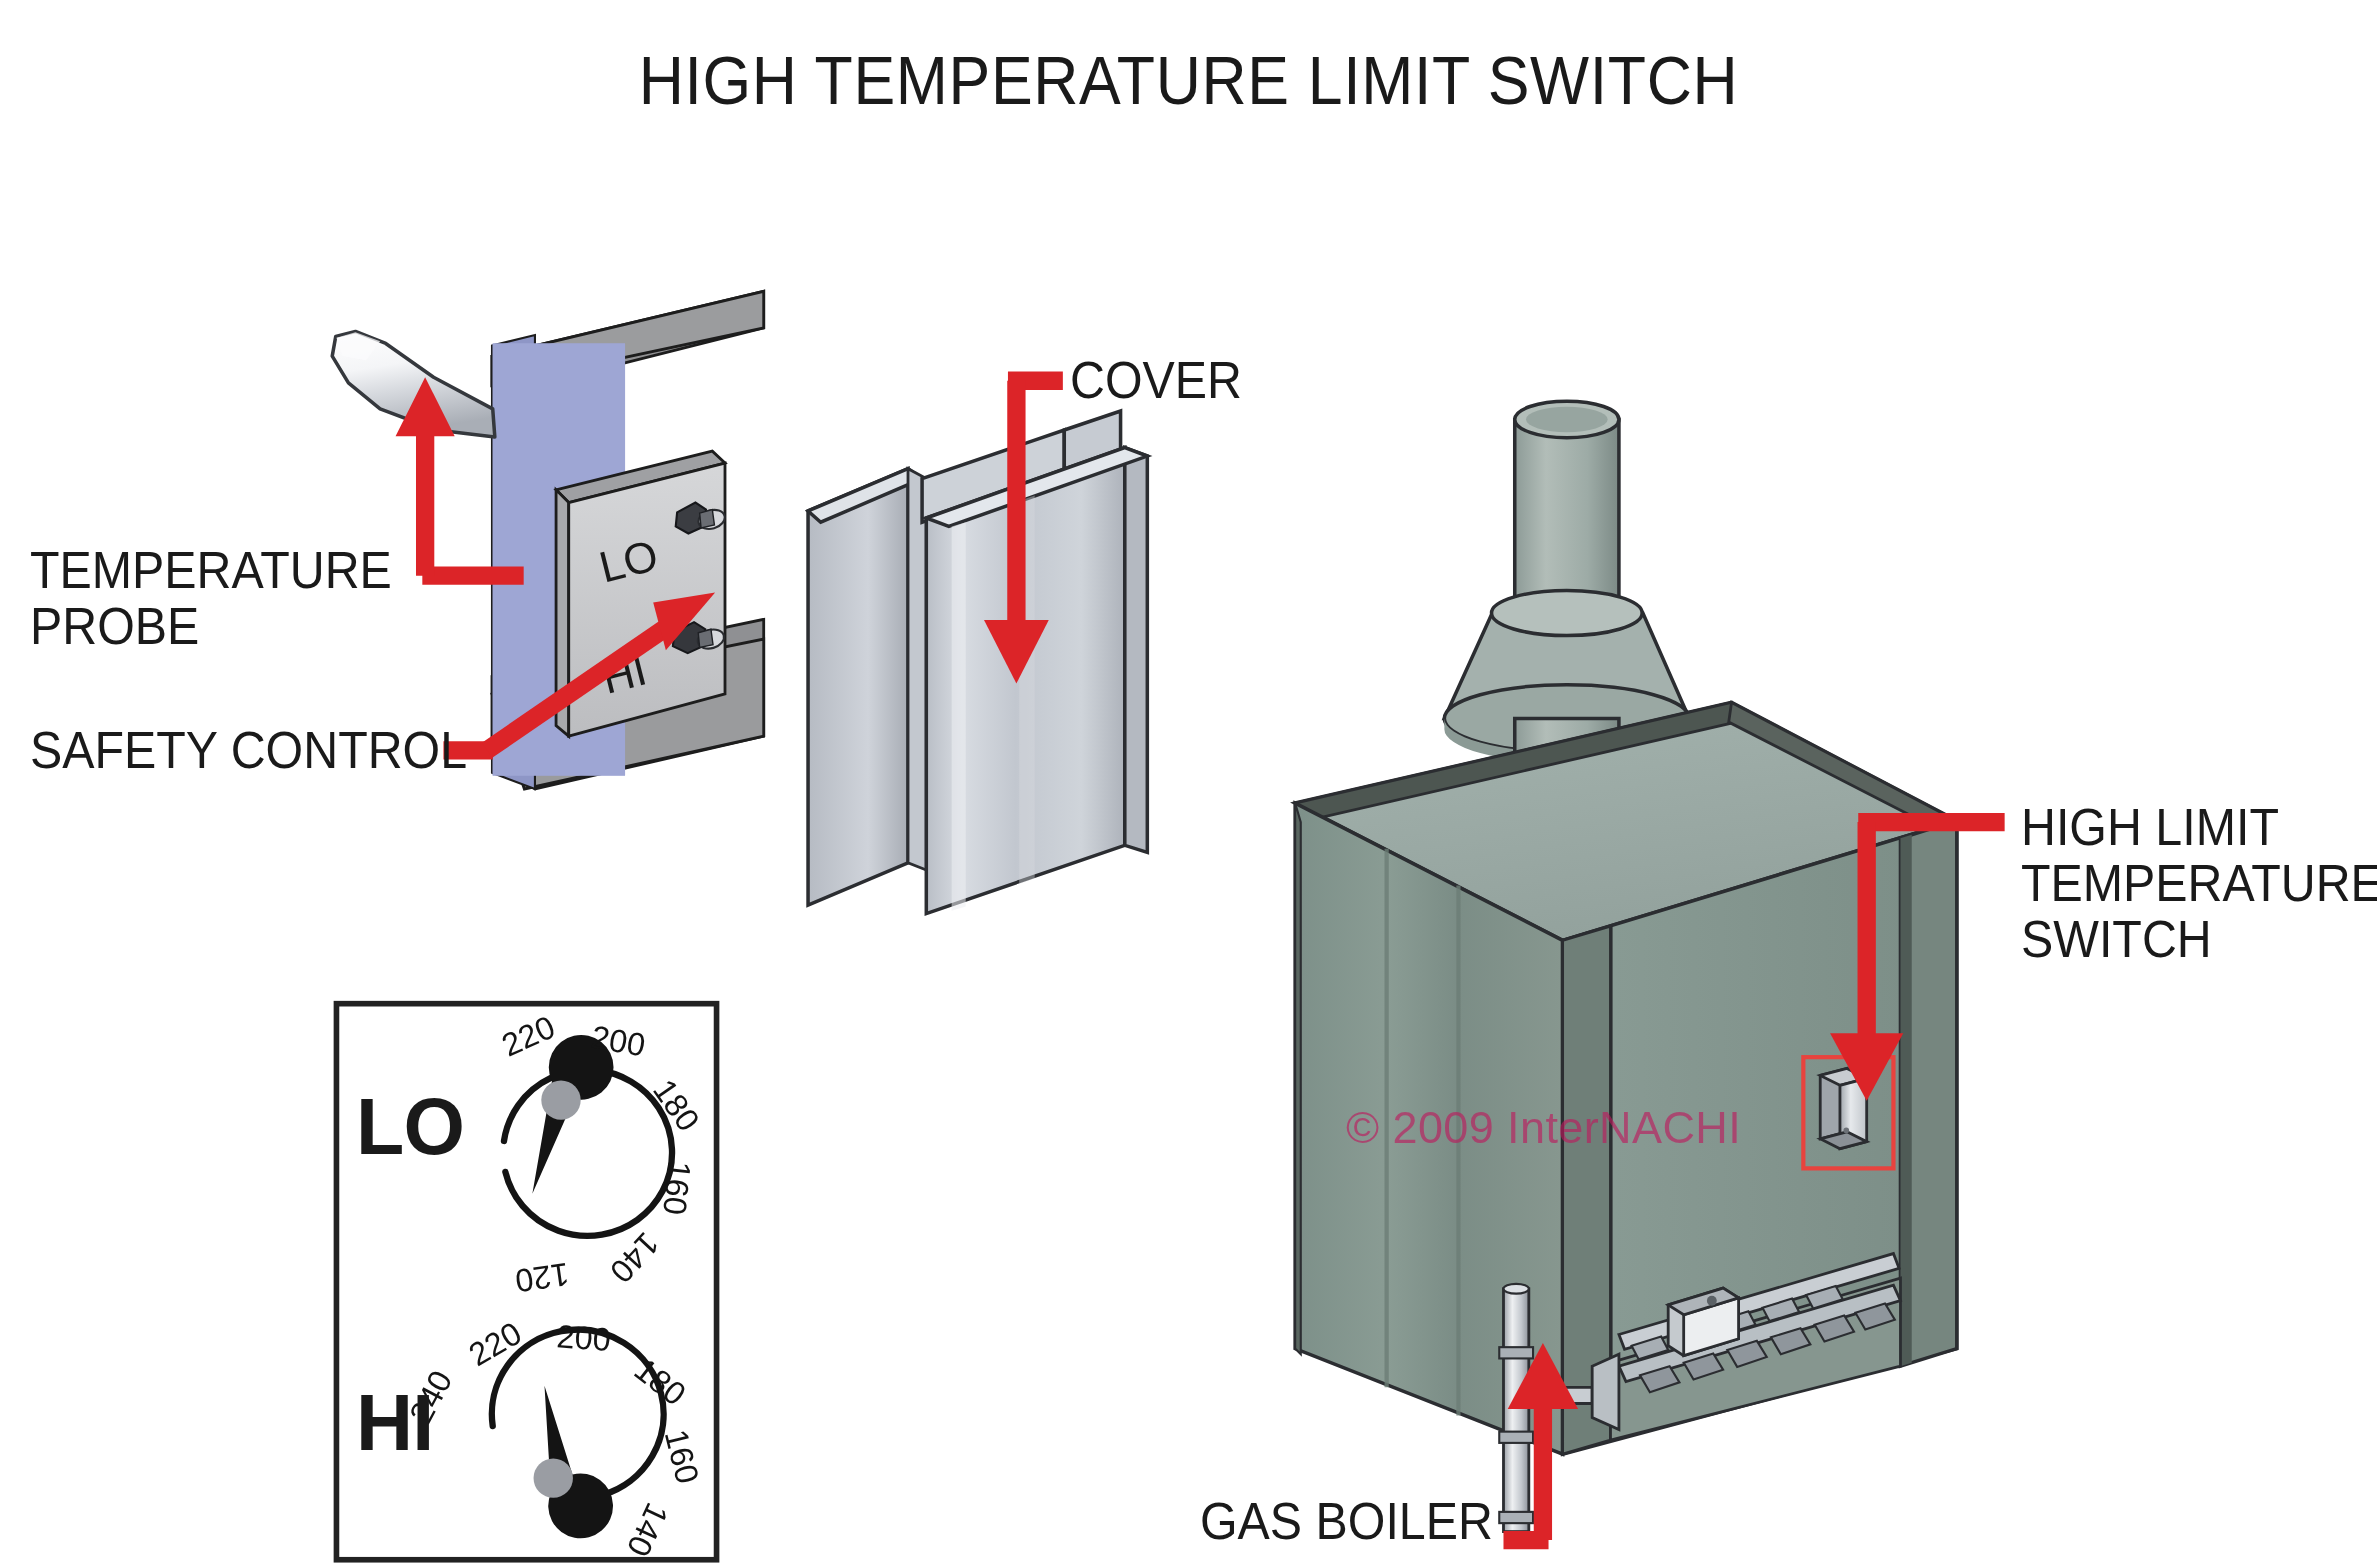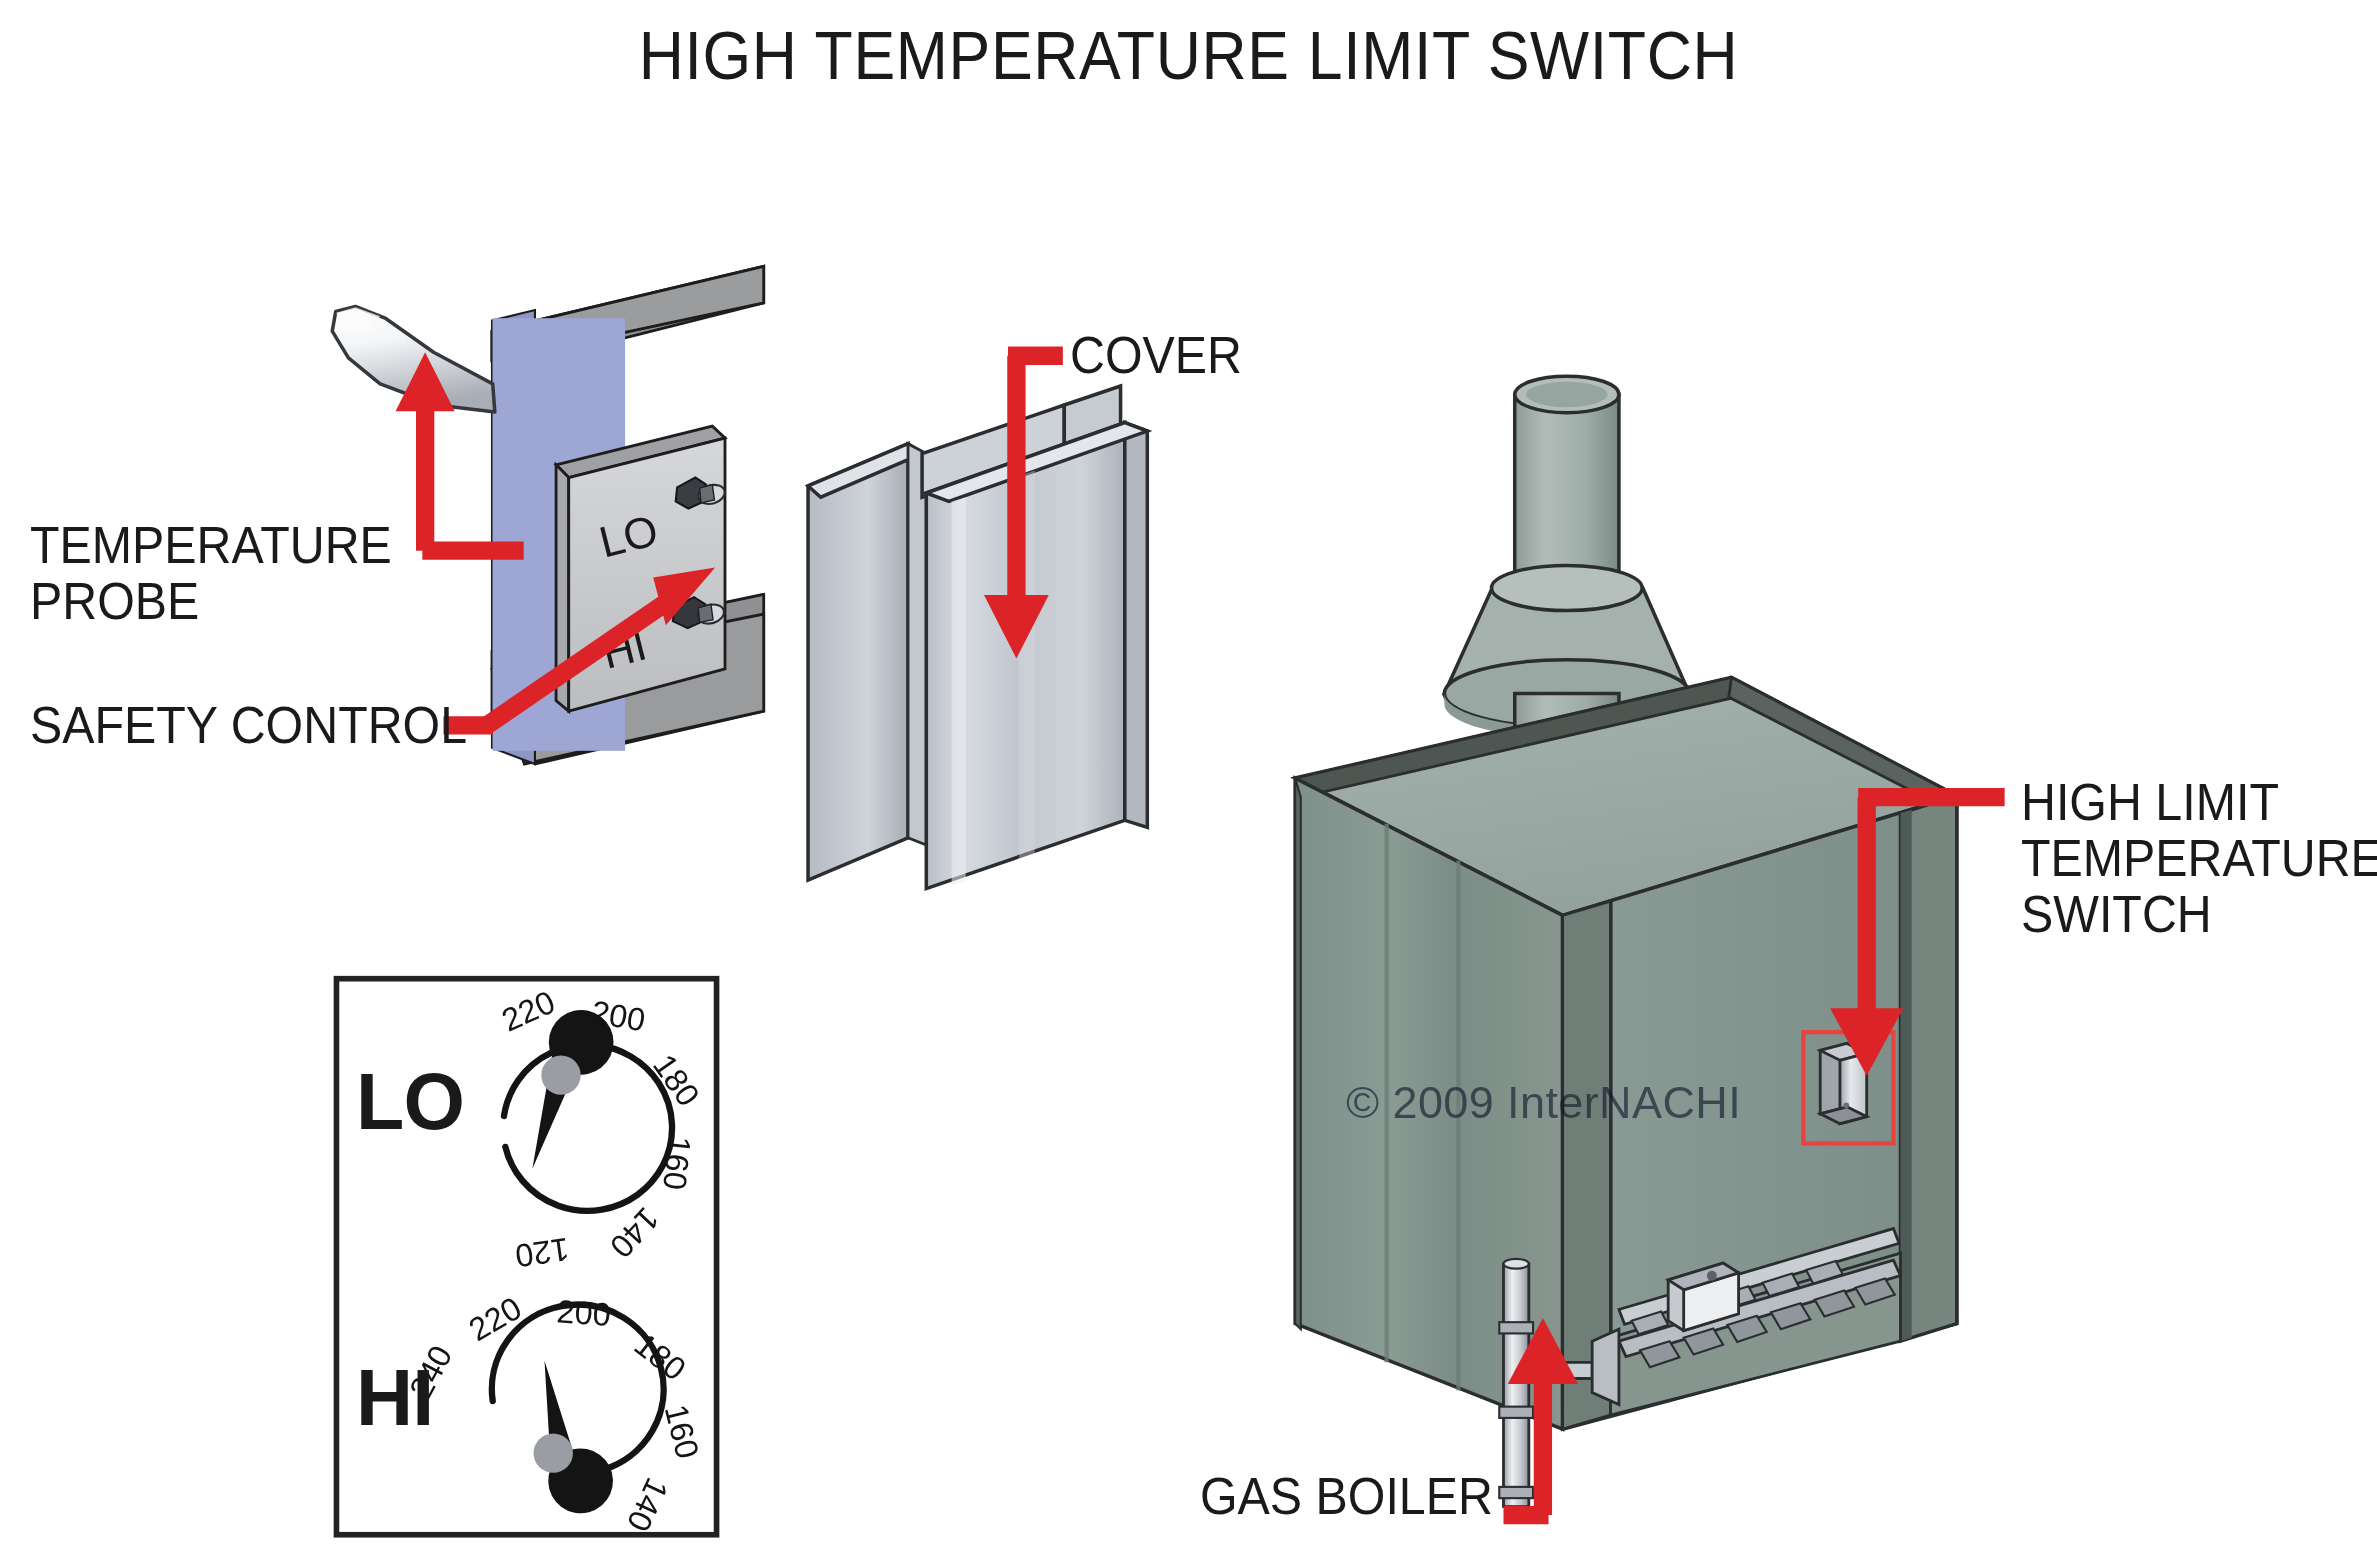--- a/index.html
+++ b/index.html
@@ -2,21 +2,21 @@
 <html style="font-size:11.3px"><head>
 <meta charset="utf-8">
 <title>High Temperature Limit Switch</title>
 <style>
   html,body{margin:0;padding:0;background:#ffffff;}
   body{
     width:2377px;height:1566px;position:relative;overflow:hidden;
     font-family:"Liberation Sans","DejaVu Sans",sans-serif;
     background:#ffffff;
   }
-  .stage{position:absolute;inset:0;}
+  .stage{position:absolute;inset:0;margin-top:25px;}
   svg.scene{position:absolute;left:0;top:0;width:2377px;height:1566px;display:block;}
 
   
   .title{
     position:absolute;left:0;top:15.5px;width:2377px;text-align:center;
     font-size:68px;letter-spacing:0.7px;color:#1a1a1a;
     font-family:"Liberation Sans Narrow","Liberation Sans","DejaVu Sans",sans-serif;
     transform:scaleX(.92);transform-origin:center top;
     white-space:nowrap;
   }
@@ -37,21 +37,21 @@
   
   .dial-word{
     position:absolute;color:#1a1a1a;font-size:79px;font-weight:700;
     font-family:"Liberation Sans","DejaVu Sans",sans-serif;letter-spacing:-0.7px;
   }
   .dial-lo{left:356px;top:1056px;}
   .dial-hi{left:356px;top:1352px;}
 
   
   .watermark{
-    position:absolute;left:1346px;top:1077px;font-size:45px;color:#0f172a;
+    position:absolute;left:1346px;top:1077px;font-size:45px;color:#be185d;
     opacity:.62;font-family:"Liberation Sans","DejaVu Sans",sans-serif;
     white-space:nowrap;letter-spacing:0.4px;
   }
 </style>
 </head>
 <body>
 
 <div class="stage">
 
   <div class="title">HIGH TEMPERATURE LIMIT SWITCH</div>

